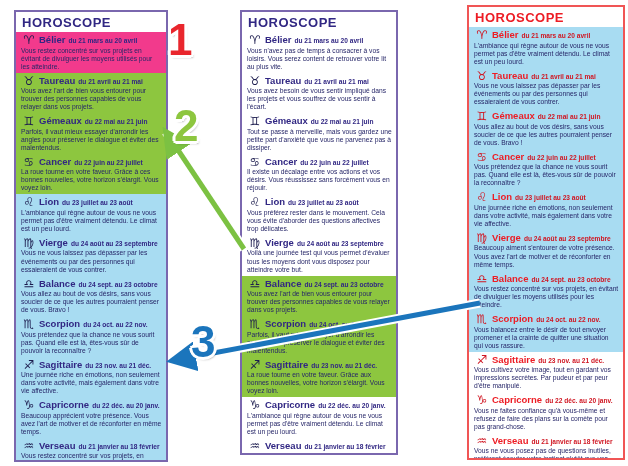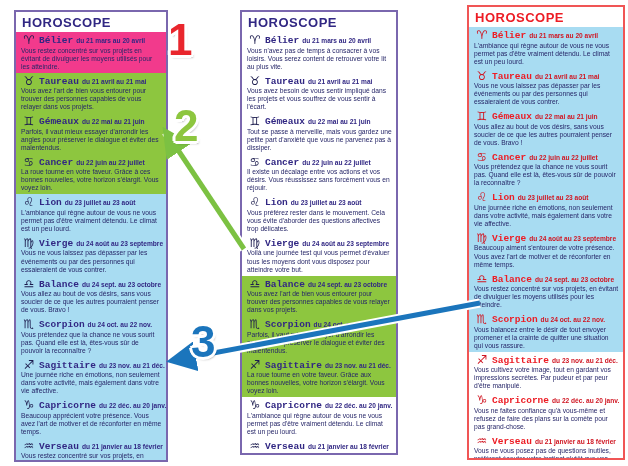--- a/index.html
+++ b/index.html
@@ -22,21 +22,21 @@
   .entries{overflow:hidden;}
   .entry{padding:1px 4px 2px 5px;overflow:hidden;}
   .bg-pink{background:#f23a8c;}
   .bg-green{background:#8dc63f;}
   .bg-blue{background:#a8dcf2;}
   .bg-white{background:#ffffff;}
   .zicon{float:left;width:16px;font-size:12px;line-height:12px;margin:1px 2px 0 0;text-align:center;}
   .theme-purple .zicon{color:#1c1c4e;}
   .theme-red .zicon{color:#d01622;}
   .entry-head{line-height:10.5px;white-space:nowrap;}
-  .sign-name{font-weight:bold;font-size:9.5px;font-family:Liberation Mono, monospace;}
+  .sign-name{font-weight:bold;font-size:9.5px;}
   .theme-purple .sign-name{color:#312783;}
   .theme-red .sign-name{color:#ed1c24;}
   .sign-date{font-weight:bold;font-size:6.6px;margin-left:3px;}
   .theme-purple .sign-date{color:#312783;}
   .theme-red .sign-date{color:#d01622;}
   .sign-text{font-size:6.7px;line-height:1.2;color:#262668;}
   
   #overlay{position:absolute;left:0;top:0;width:628px;height:466px;pointer-events:none;}
   .num-label{
     position:absolute;font-weight:bold;font-size:44px;line-height:1;

